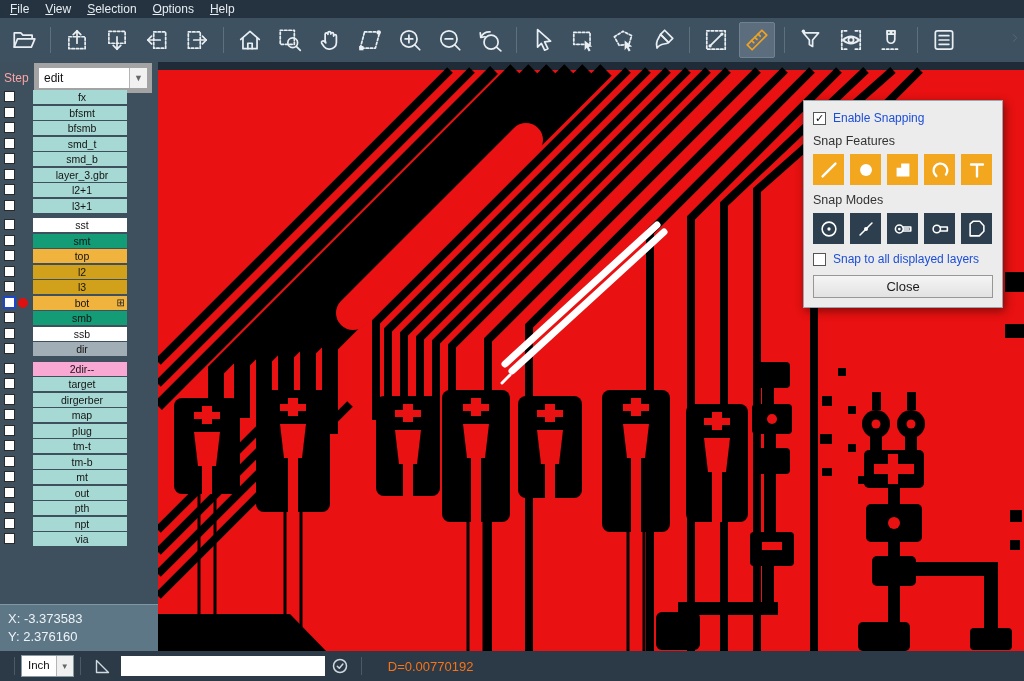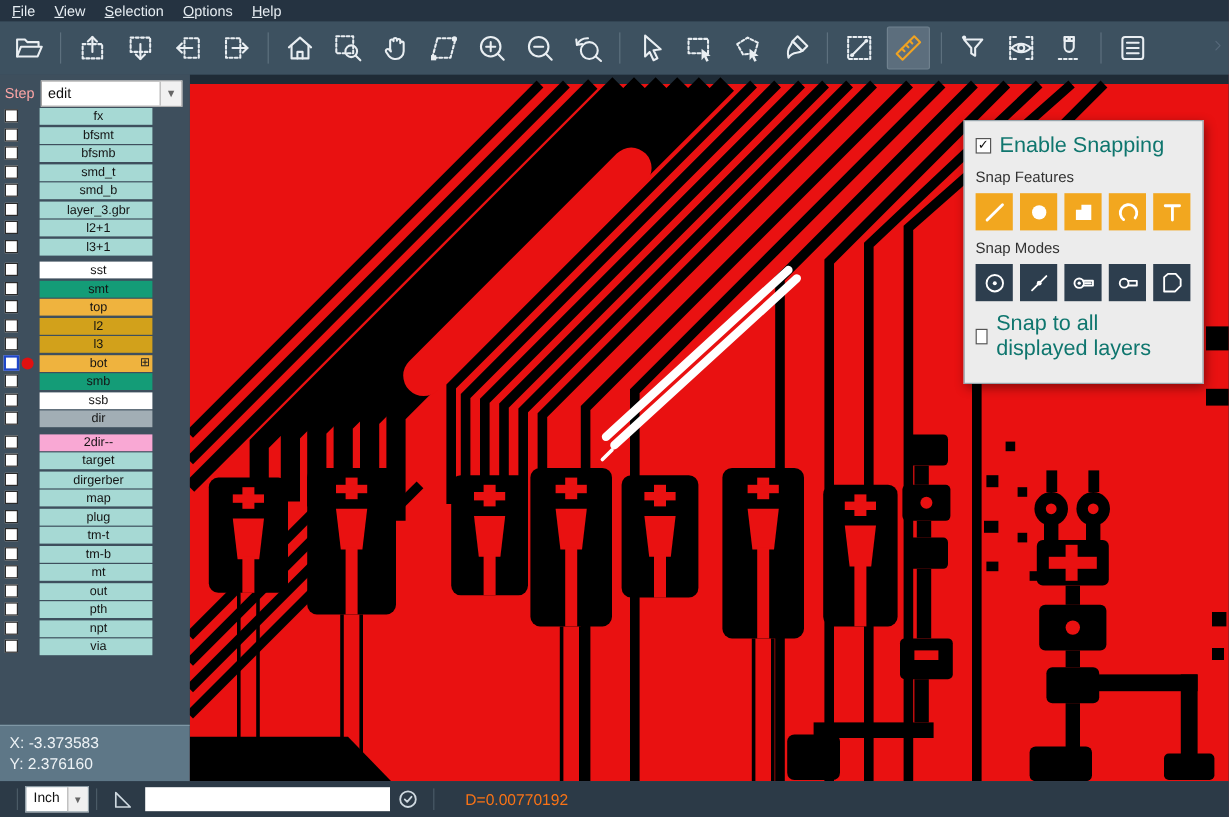--- a/index.html
+++ b/index.html
@@ -19,21 +19,21 @@
   .tbtn svg{width:26px;height:26px;}
   .tbtn.active{background:#5c6e7d;border:1px solid #70828f;color:#f0a322;}
   .tdiv{width:1px;height:26px;background:#5d707e;margin:0 6px;}
   .tb-overflow{margin-left:auto;margin-right:2px;color:#57697a;}
   .tb-overflow svg{width:14px;height:14px;}
   .ticon{stroke:currentColor;fill:none;stroke-width:1.6;stroke-linecap:round;stroke-linejoin:round;}
   
   .sidebar{position:absolute;left:0;top:62px;width:158px;height:542px;background:#3e4f5d;}
   .steprow{position:absolute;left:0;top:5px;width:158px;height:22px;display:flex;align-items:center;}
   .steplabel{color:#fca5a5;font-size:12px;width:30px;padding-left:4px;}
-  .stepcombo{flex:1;margin-right:6px;height:20px;background:#fff;border:1px solid #a3a3a3;
+  .stepcombo{flex:1;margin-right:6px;height:20px;background:#fff;border:5px solid #a3a3a3;
              display:flex;align-items:center;}
   .stepvalue{flex:1;font-size:12px;color:#111;padding-left:5px;}
   .stepchev{width:17px;align-self:stretch;background:#f1f1f1;border-left:1px solid #b5b5b5;
             display:flex;align-items:center;justify-content:center;color:#666;font-size:9px;}
   .layers{position:absolute;left:0;top:28px;width:133px;text-align:center;}
   .lrow{position:relative;height:14px;margin-bottom:1.5px;}
   .cb{position:absolute;left:4px;top:1px;width:11px;height:11px;background:#fff;
       border:1px solid #2a2a2a;box-sizing:border-box;}
   .lrow.active .cb{left:3px;top:0;width:13px;height:13px;border:2px solid #1e46c8;}
   .dot{position:absolute;left:18px;top:2px;width:10px;height:10px;border-radius:50%;background:#e01010;}
@@ -64,21 +64,21 @@
            border:1px solid #98a6ad;box-shadow:2px 3px 9px rgba(0,0,0,.45);}
   .dlgtitle{height:25px;background:#f8f8f8;border-bottom:1px solid #ddd;display:flex;
             align-items:center;}
   .dlgtitle span{font-size:13px;color:#222;padding-left:9px;flex:1;}
   .dlgclose{width:16px;height:15px;background:#ce4f4f;color:#fff;font-size:10px;line-height:14px;
             text-align:center;margin-right:6px;border-radius:1px;}
   .dlgbody{padding:10px 9px 9px 9px;}
   .dchkrow{display:flex;align-items:center;margin-bottom:9px;}
   .dchk{width:13px;height:13px;background:#fff;border:1px solid #555;box-sizing:border-box;
         font-size:11px;line-height:11px;text-align:center;color:#111;margin-right:7px;}
-  .dchklabel{font-size:18px;color:#0f766e;}
+  .dchklabel{font-size:12px;color:#1d4ed8;}
   .dsection{font-size:12.5px;color:#333;margin:2px 0 6px 0;}
   .dbtnrow{display:flex;margin-bottom:8px;}
   .dbtn{width:31px;height:31px;margin-right:6px;display:flex;align-items:center;justify-content:center;}
   .dbtn:last-child{margin-right:0;}
   .dbtn.orange{background:#f2a71f;}
   .dbtn.navy{background:#2d3e4e;}
   .dbtn svg{width:22px;height:22px;stroke:#fff;fill:none;stroke-width:1.7;
             stroke-linecap:round;stroke-linejoin:round;}
   .dclose{width:100%;height:23px;background:linear-gradient(#f5f5f5,#e2e2e2);
           border:1px solid #979797;font-size:13px;color:#1a1a1a;text-align:center;
@@ -616,14 +616,15 @@
         <div class="dbtn navy">
           <svg class="ticon" viewBox="0 0 24 24">
             <path d="M4.5 19.5V6.5L8 3.5h7l4.5 5v6l-5 5z"></path>
           </svg>
         </div>
       </div>
     <div class="dchkrow">
       <div class="dchk" id="chk-all"></div>
       <div class="dchklabel">Snap to all displayed layers</div>
     </div>
+    <div class="dclose">Close</div>
   </div>
 </div>
 
 </body></html>

